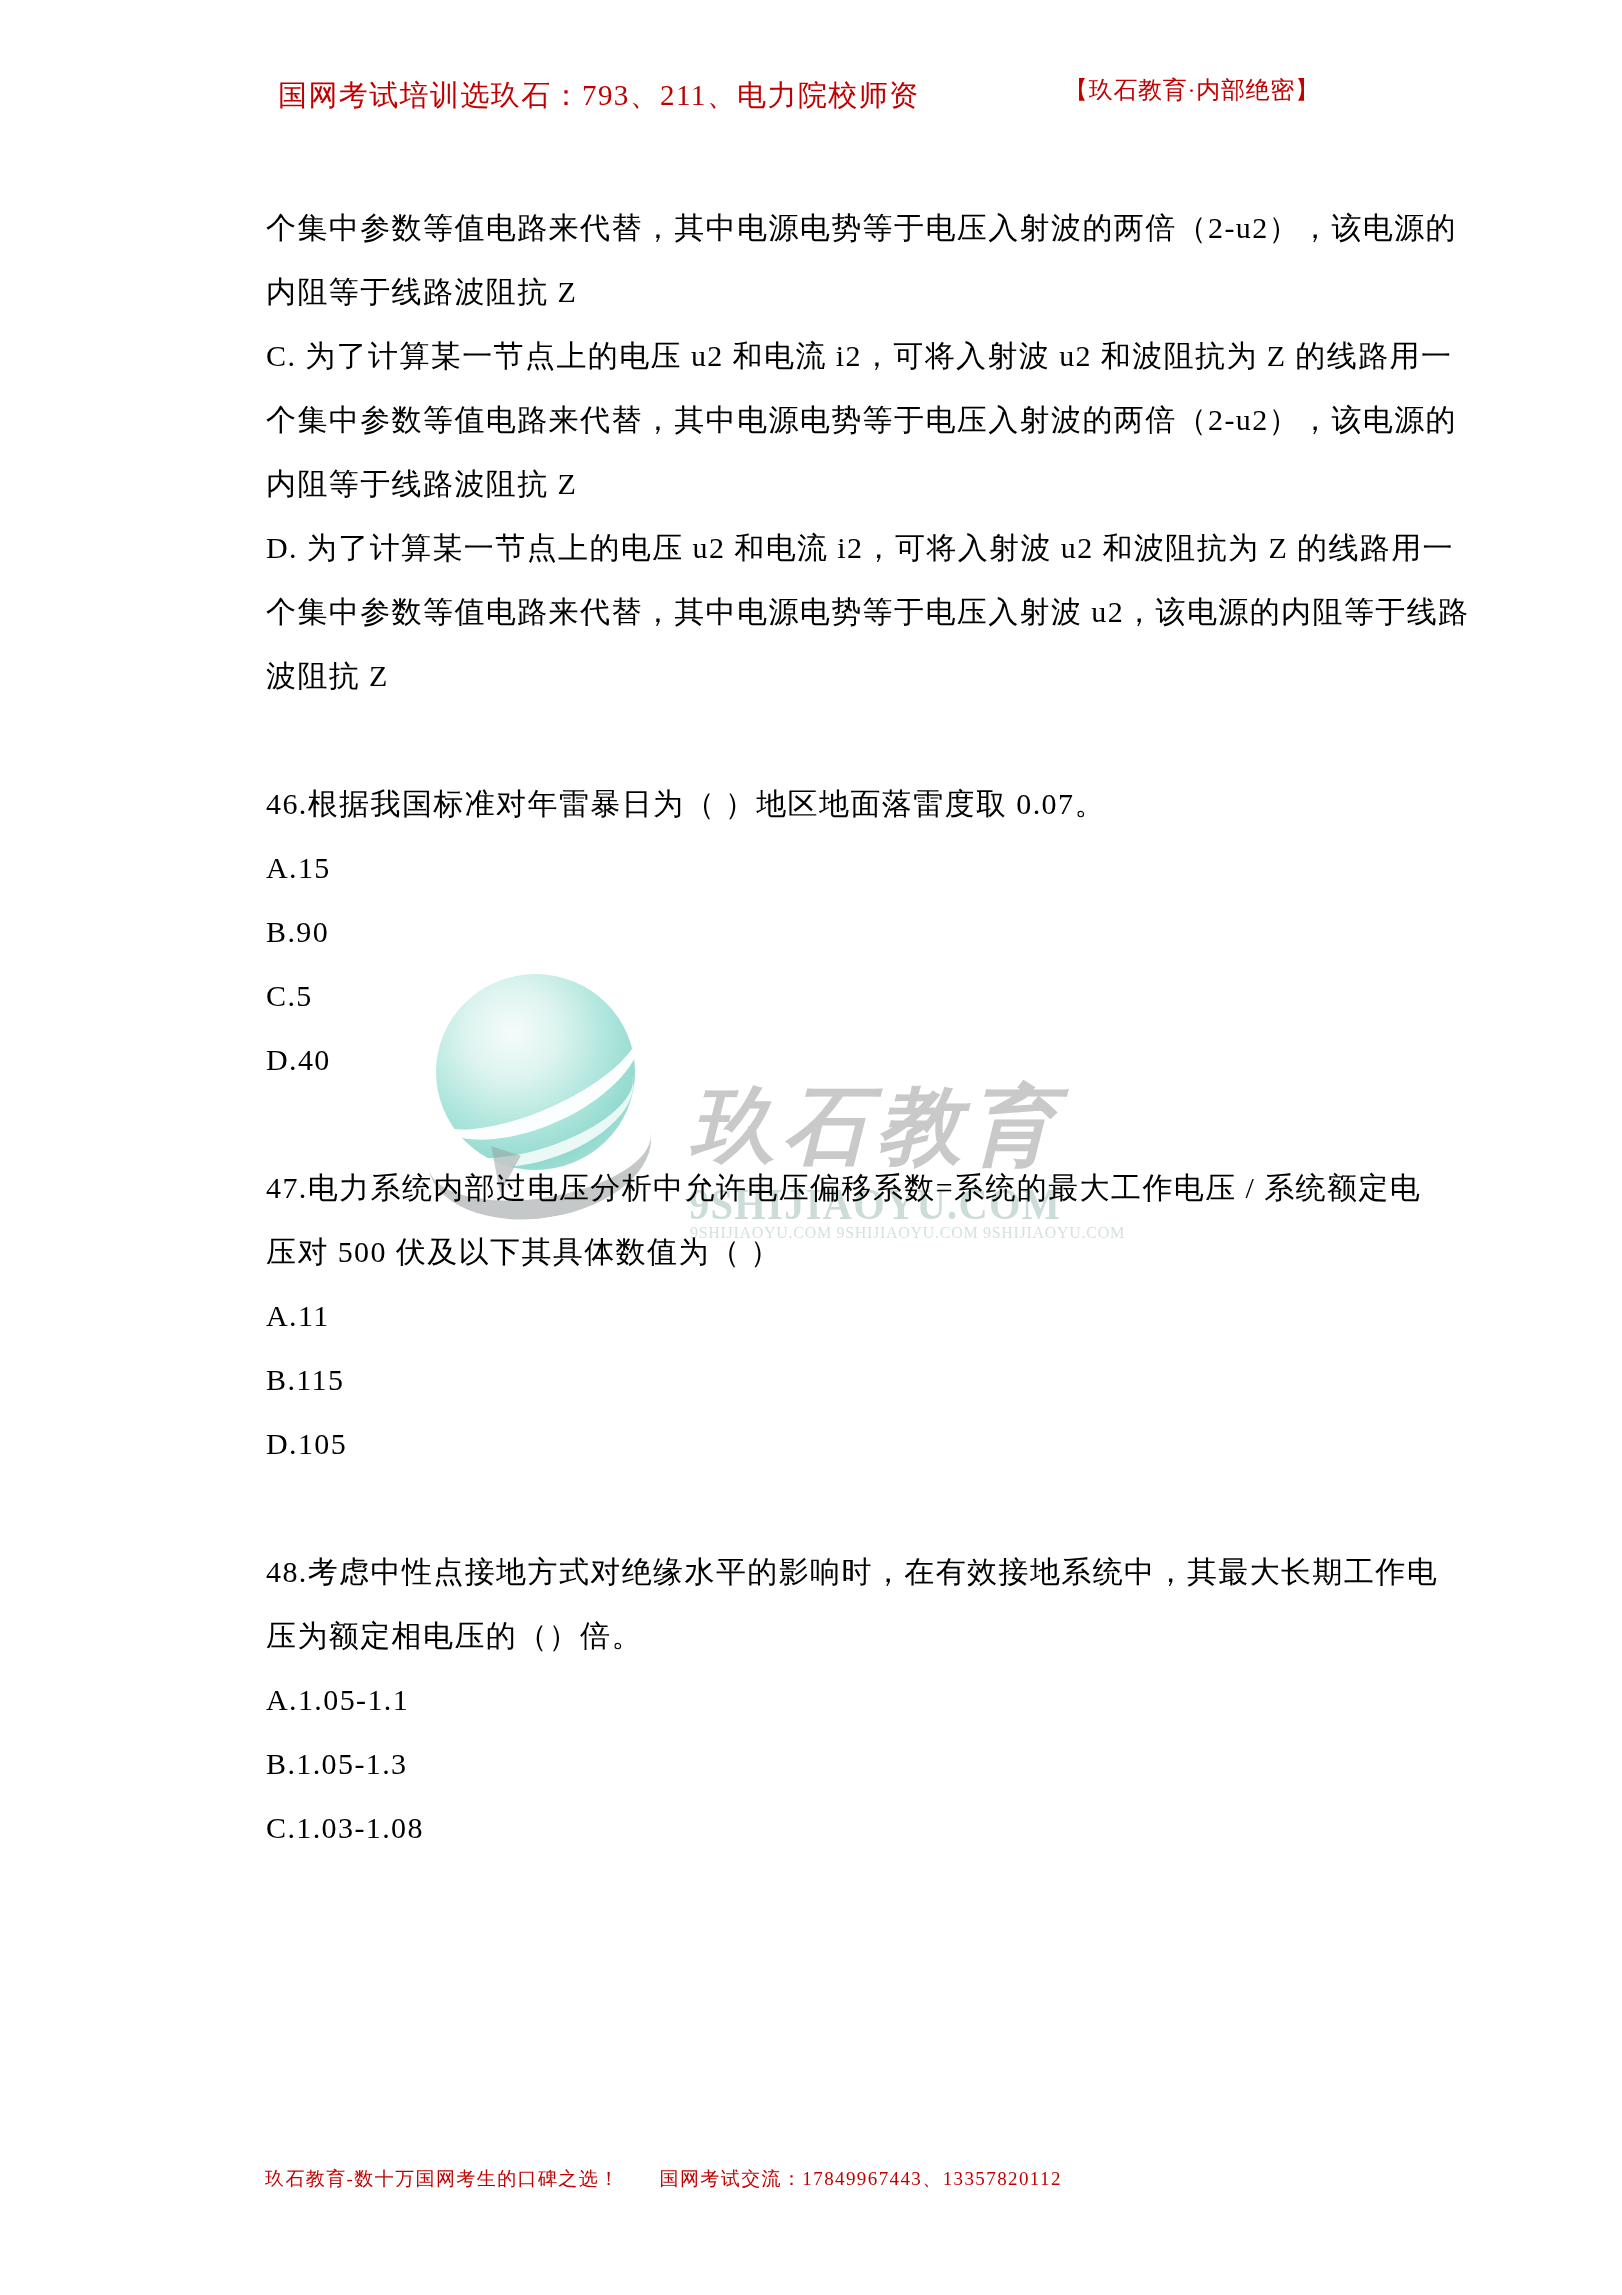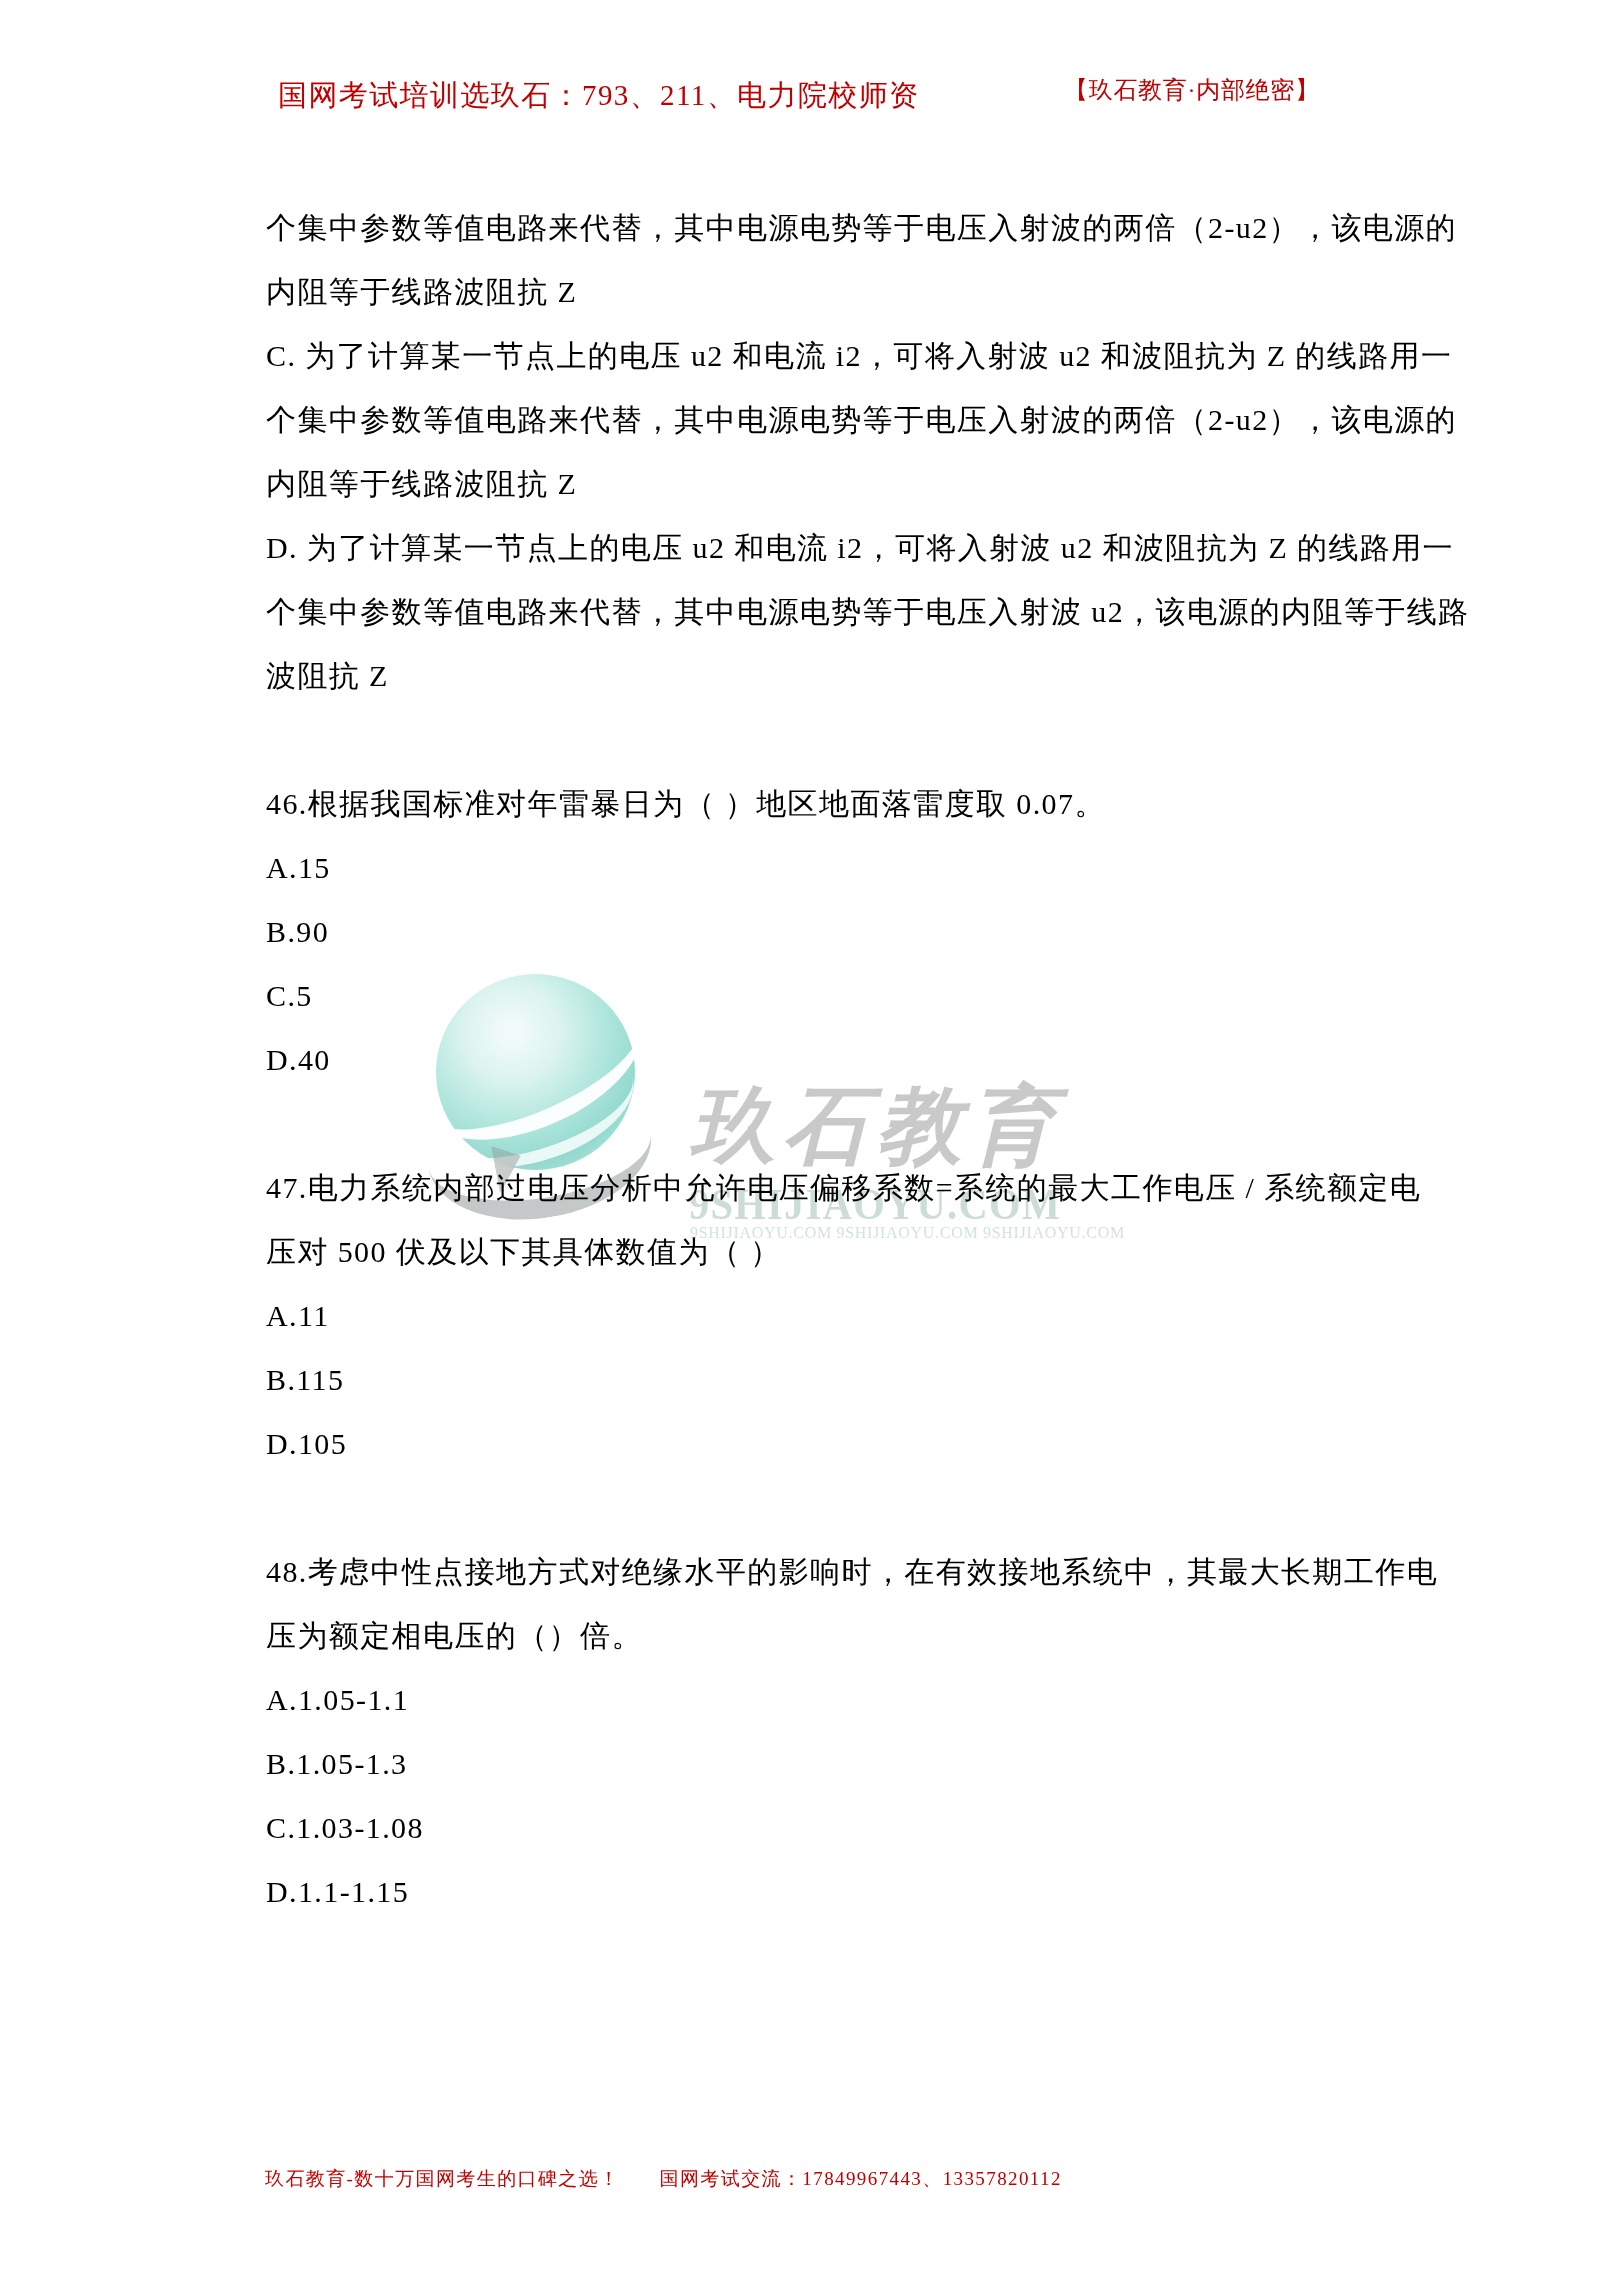--- a/index.html
+++ b/index.html
@@ -131,19 +131,18 @@
     <div class="line">压对 500 伏及以下其具体数值为（ ）</div>
     <div class="line">A.11</div>
     <div class="line">B.115</div>
     <div class="line">D.105</div>
     <div class="line"></div>
     <div class="line">48.考虑中性点接地方式对绝缘水平的影响时，在有效接地系统中，其最大长期工作电</div>
     <div class="line">压为额定相电压的（）倍。</div>
     <div class="line">A.1.05-1.1</div>
     <div class="line">B.1.05-1.3</div>
     <div class="line">C.1.03-1.08</div>
-    <div class="line">D.1.1-1.15</div>
   </div>
 
 <div class="footer">
   <span>玖石教育-数十万国网考生的口碑之选！</span><span class="sep"></span><span>国网考试交流：17849967443、13357820112</span>
 </div>
 
 
 </body></html>

